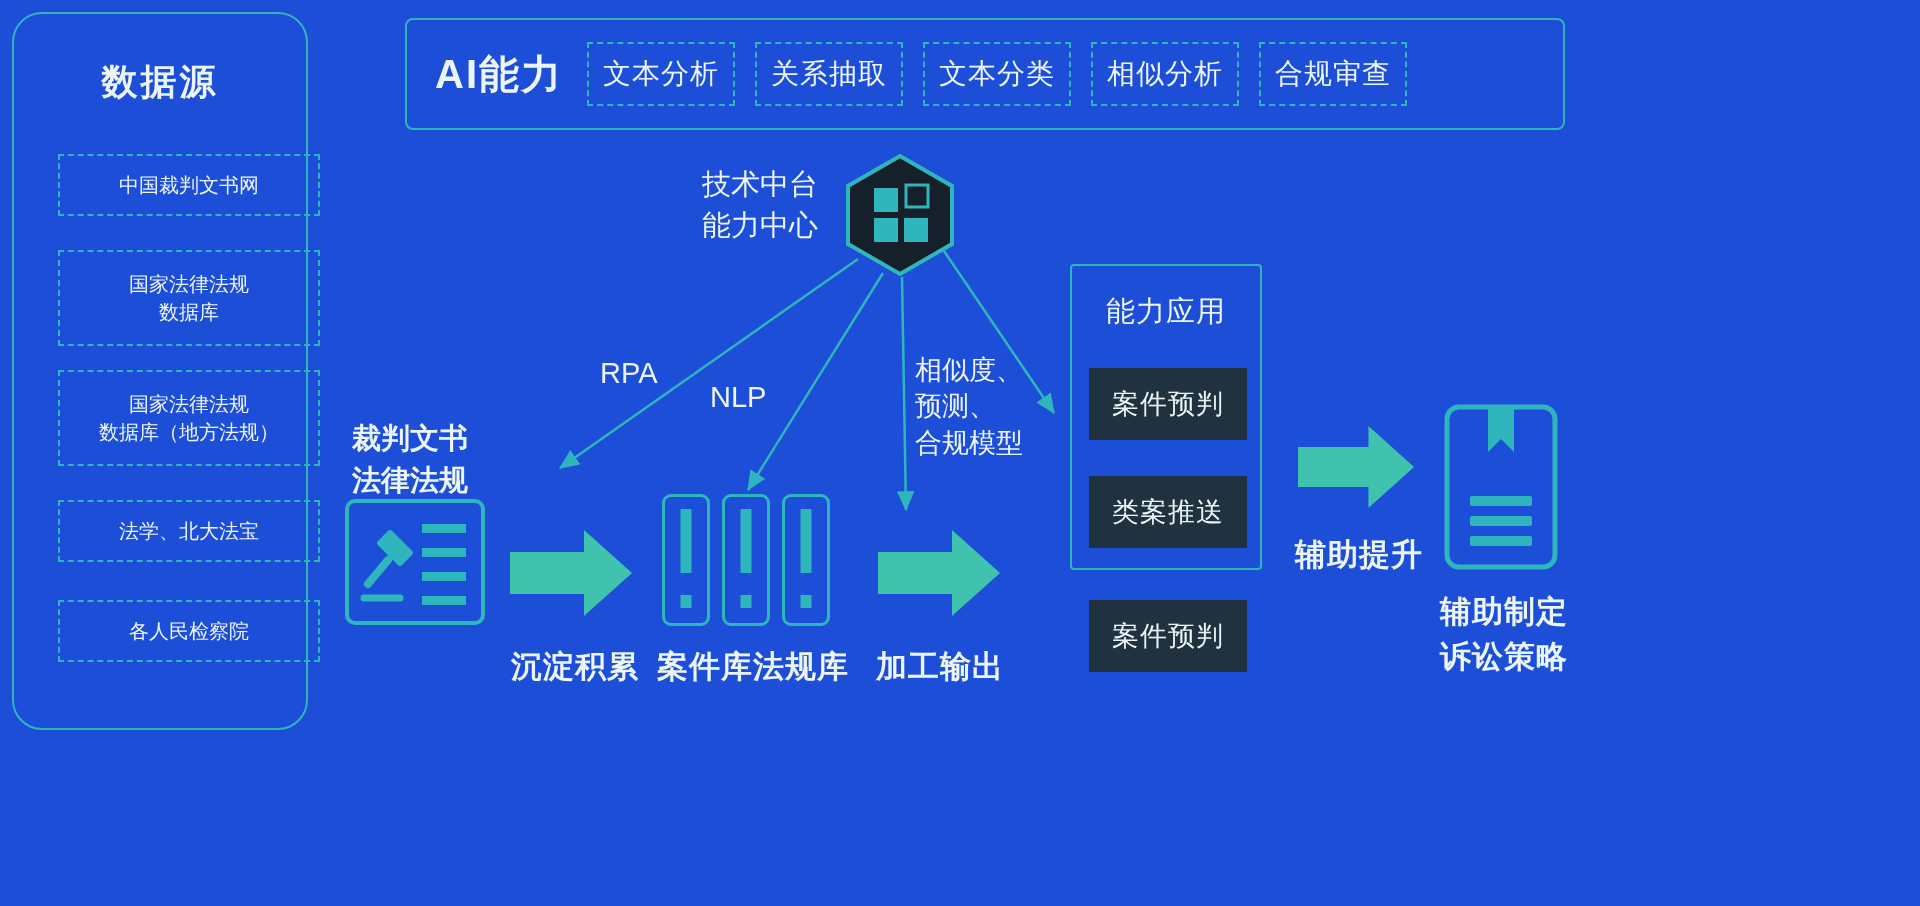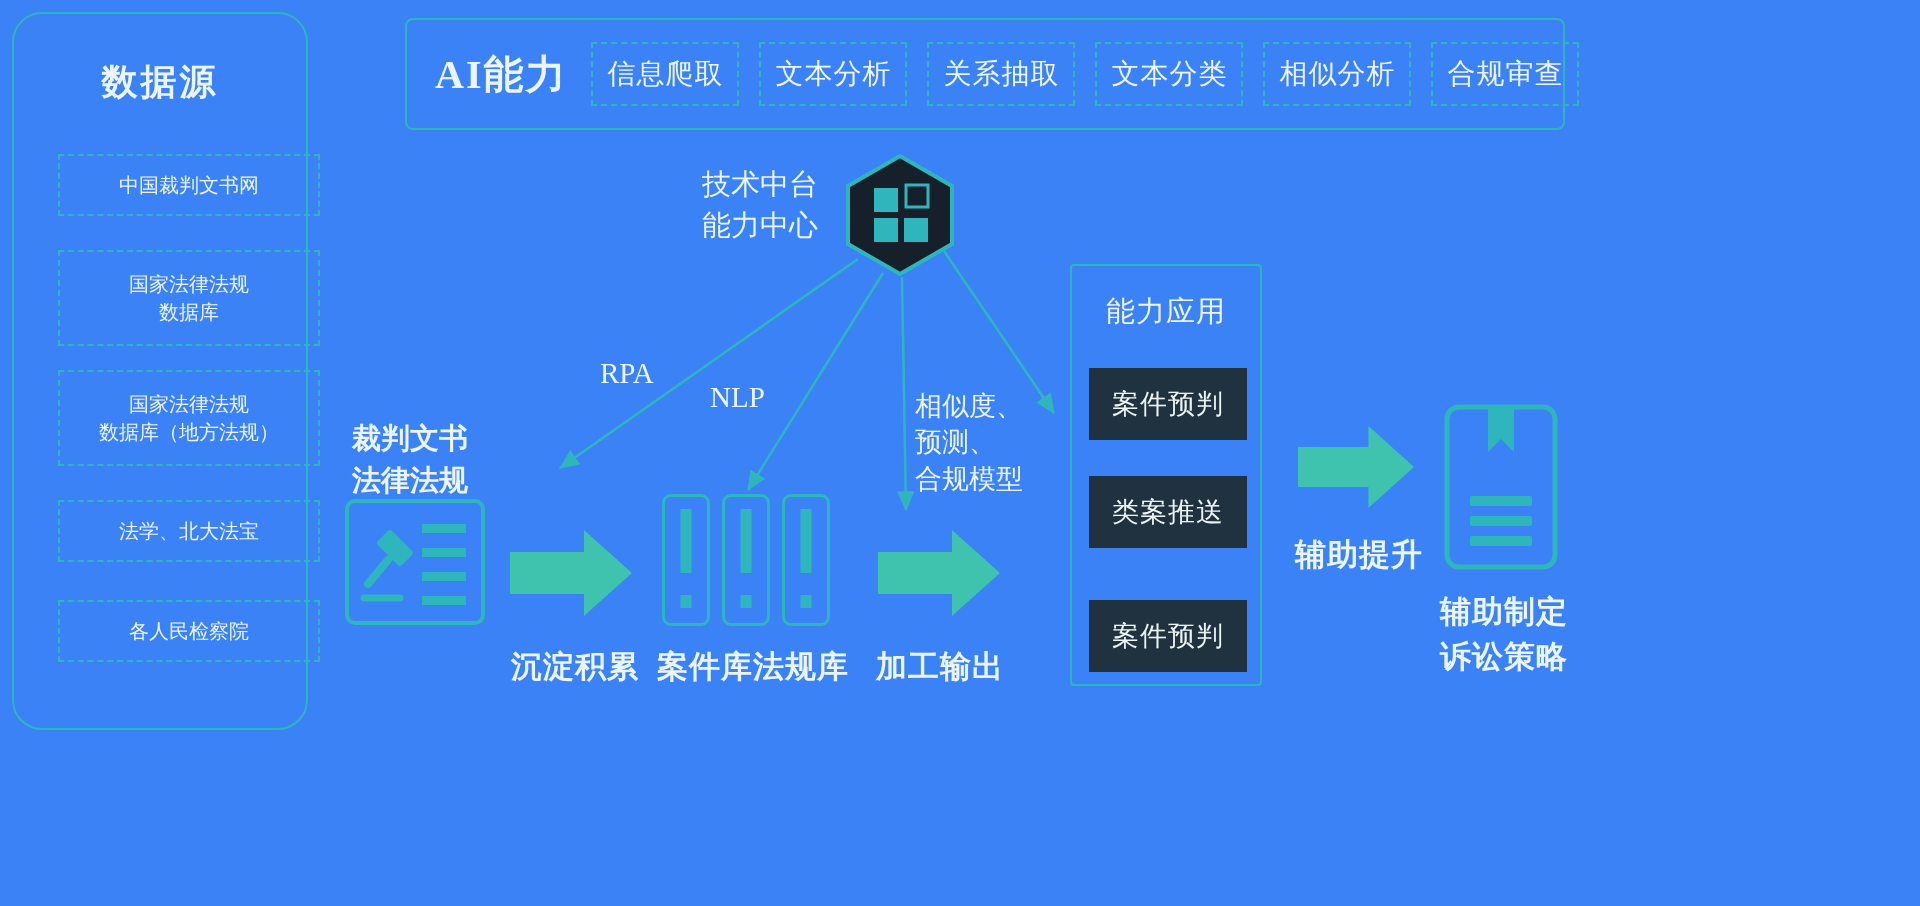--- a/index.html
+++ b/index.html
@@ -1,20 +1,20 @@
 <!DOCTYPE html>
 <html><head>
 <meta charset="utf-8">
 <style>
   * { margin:0; padding:0; box-sizing:border-box; }
   html, body { background:#0c1218; }
   #canvas {
     position:relative; width:1920px; height:906px;
-    background:#3b82f6; overflow:hidden;
-    font-family:Liberation Serif, serif; color:#ecf5f5;
+    background:#1d4ed8; overflow:hidden;
+    font-family:Liberation Sans, sans-serif; color:#ecf5f5;
   }
   .abs { position:absolute; }
   .preline { white-space:pre-line; }
 
   
   .ds-panel { position:absolute; left:12px; top:12px; width:296px; height:718px;
     border:2px solid #2fb6bd; border-radius:30px; }
   .ds-title { position:absolute; left:0; right:0; top:44px; text-align:center;
     font-size:36px; font-weight:bold; letter-spacing:3px; }
   .ds-item { position:absolute; left:44px; width:262px;
@@ -29,36 +29,36 @@
   .ai-chip { border:2px dashed #2fb6bd; padding:11px 14px; font-size:28px;
     letter-spacing:1px; white-space:nowrap; margin-right:20px; }
 
   
   .hub-label { position:absolute; left:682px; top:164px; width:156px;
     text-align:center; font-size:29px; line-height:1.4; font-weight:500; }
 
   
   .conn-label { position:absolute; font-size:29px; font-weight:500; }
   .model-label { position:absolute; left:915px; top:352px; font-size:27px;
-    line-height:1.35; font-weight:500;margin-top:36px; }
+    line-height:1.35; font-weight:500; }
 
   
   .flow-caption { position:absolute; text-align:center; font-size:31px; font-weight:bold; letter-spacing:1px; }
   .source-label { position:absolute; left:352px; top:417px; font-size:29px;
     line-height:1.45; font-weight:600; }
 
   .books { position:absolute; left:662px; top:494px; display:flex; gap:12px; }
   .book { width:48px; height:132px; border:3px solid #2fb6bd; border-radius:9px; position:relative; }
   .book .bar { position:absolute; left:50%; transform:translateX(-50%); top:12px;
     width:11px; height:64px; background:#2fb6bd; }
   .book .dot { position:absolute; left:50%; transform:translateX(-50%); bottom:15px;
     width:11px; height:13px; background:#2fb6bd; }
 
   
-  .app-panel { position:absolute; left:1070px; top:264px; width:192px; height:422px;
+  .app-panel { position:absolute; left:1070px; top:264px; width:192px; height:306px;
     border:2px solid #2fb6bd; border-radius:4px; }
   .app-title { position:absolute; left:0; right:0; top:26px; text-align:center;
     font-size:29px; font-weight:500; letter-spacing:1px; }
   .app-item { position:absolute; left:17px; width:158px; height:72px; background:#203140;
     display:flex; align-items:center; justify-content:center; font-size:27px; letter-spacing:1px; }
 
   svg { display:block; }
 </style>
 </head>
 <body>
@@ -83,21 +83,20 @@
     <div class="ds-item preline" style="top:236px; height:96px;">国家法律法规
 数据库</div>
     <div class="ds-item preline" style="top:356px; height:96px;">国家法律法规
 数据库（地方法规）</div>
     <div class="ds-item preline" style="top:486px; height:62px;">法学、北大法宝</div>
     <div class="ds-item preline" style="top:586px; height:62px;">各人民检察院</div>
   </aside>
 
   <header class="ai-bar">
     <h2 class="ai-title">AI能力</h2>
-    <div class="ai-chip">信息爬取</div>
     <div class="ai-chip">文本分析</div>
     <div class="ai-chip">关系抽取</div>
     <div class="ai-chip">文本分类</div>
     <div class="ai-chip">相似分析</div>
     <div class="ai-chip">合规审查</div>
   </header>
 
   <div class="hub-label preline">技术中台
 能力中心</div>
   <svg class="abs" style="left:840px; top:152px;" width="120" height="126" viewBox="0 0 120 126">

